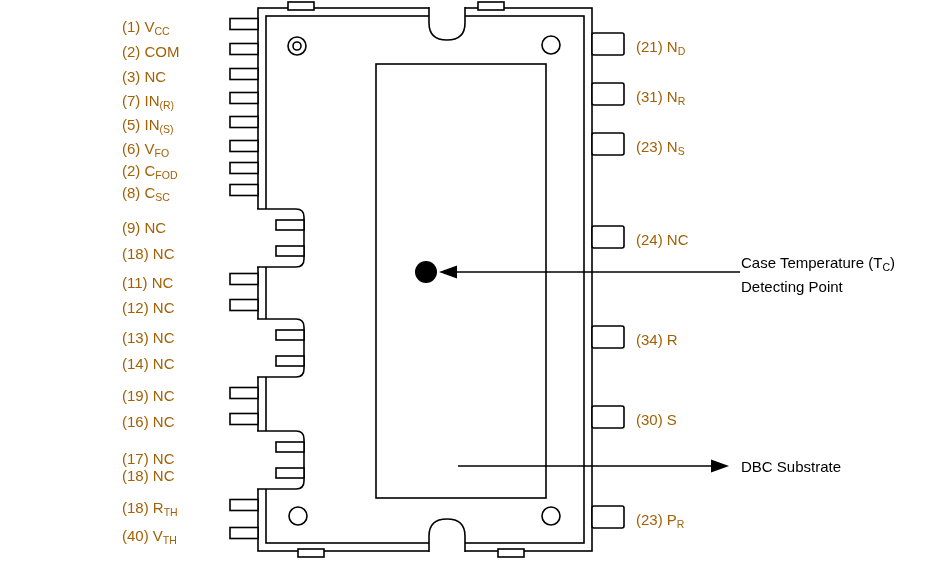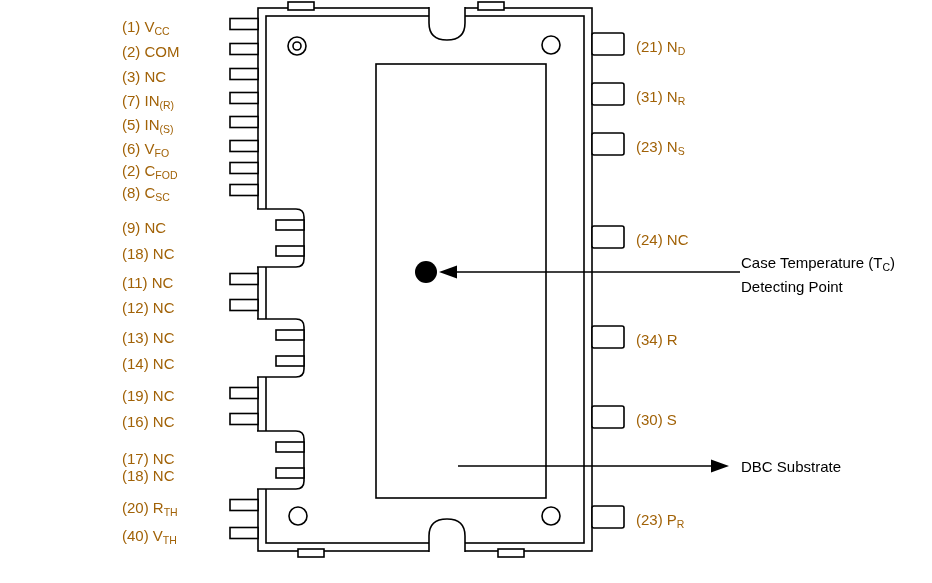--- a/index.html
+++ b/index.html
@@ -102,21 +102,21 @@
   <div class="pin-label left" style="top:216px"><span>(9) NC</span><sub></sub></div>
   <div class="pin-label left" style="top:242px"><span>(18) NC</span><sub></sub></div>
   <div class="pin-label left" style="top:271px"><span>(11) NC</span><sub></sub></div>
   <div class="pin-label left" style="top:296px"><span>(12) NC</span><sub></sub></div>
   <div class="pin-label left" style="top:326px"><span>(13) NC</span><sub></sub></div>
   <div class="pin-label left" style="top:352px"><span>(14) NC</span><sub></sub></div>
   <div class="pin-label left" style="top:384px"><span>(19) NC</span><sub></sub></div>
   <div class="pin-label left" style="top:410px"><span>(16) NC</span><sub></sub></div>
   <div class="pin-label left" style="top:447px"><span>(17) NC</span><sub></sub></div>
   <div class="pin-label left" style="top:464px"><span>(18) NC</span><sub></sub></div>
-  <div class="pin-label left" style="top:496px"><span>(20) R</span><sub>TH</sub></div>
+  <div class="pin-label left" style="top:496px"><span>(18) R</span><sub>TH</sub></div>
   <div class="pin-label left" style="top:524px"><span>(40) V</span><sub>TH</sub></div>
 
   <div class="pin-label right" style="top:35px"><span>(21) N</span><sub>D</sub></div>
   <div class="pin-label right" style="top:85px"><span>(31) N</span><sub>R</sub></div>
   <div class="pin-label right" style="top:135px"><span>(23) N</span><sub>S</sub></div>
   <div class="pin-label right" style="top:228px"><span>(24) NC</span><sub></sub></div>
   <div class="pin-label right" style="top:328px"><span>(34) R</span><sub></sub></div>
   <div class="pin-label right" style="top:408px"><span>(30) S</span><sub></sub></div>
   <div class="pin-label right" style="top:508px"><span>(23) P</span><sub>R</sub></div>
 

